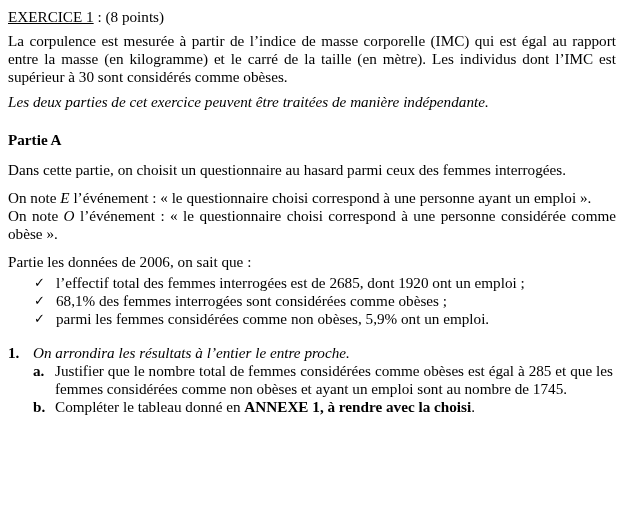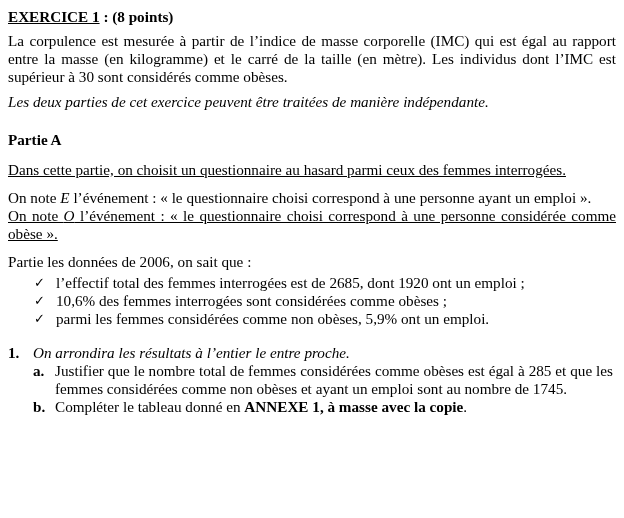--- a/index.html
+++ b/index.html
@@ -2,27 +2,27 @@
 <html><head>
   <meta charset="utf-8">
   <style>
     html, body { margin: 0; padding: 0; background: #ffffff; }
     body {
       width: 624px; height: 518px; overflow: hidden;
       font-family: "Liberation Serif", "DejaVu Serif", serif;
       font-size: 15.2px; color: #000; line-height: 18px;
     }
     .page { position: relative; padding: 8px 8px 0 8px; }
-    .title { font-weight: bold; margin: 0 0 6px 0; line-height: 18px; }
+    .title { font-weight: normal; margin: 0 0 6px 0; line-height: 18px; }
     .title .u { text-decoration: underline; }
     p { margin: 0; text-align: justify; }
     .para { margin-bottom: 7px; }
     .ital { font-style: italic; }
     .h2 { font-weight: bold; margin-top: 20px; margin-bottom: 12px; }
-    .gap { margin-bottom: 10px; text-decoration: underline; }
+    .gap { margin-bottom: 10px; }
     .tight { margin-bottom: 0; }
     ul.checks { list-style: none; margin: 3px 0 0 0; padding: 0 0 0 26px; }
     ul.checks li { display: flex; margin: 0; line-height: 18px; }
     ul.checks .ck { width: 22px; flex: none; font-size: 13px; }
     .qline { display: flex; }
     .qnum { width: 25px; flex: none; font-weight: bold; }
     .sub { display: flex; padding-left: 25px; }
     .subl { width: 22px; flex: none; font-weight: bold; }
     .subt { flex: 1; text-align: justify; padding-right: 3px; }
     b { font-weight: bold; }
@@ -47,36 +47,36 @@
   <p class="gap"><span>On note </span><i>O</i><span> l’événement : « le questionnaire choisi correspond à une personne considérée comme obèse ».</span></p>
 
   <p class="tight">Partie les données de 2006, on sait que :</p>
   <ul class="checks">
     <li>
         <span class="ck">✓</span>
         <span>l’effectif total des femmes interrogées est de 2685, dont 1920 ont un emploi ;</span>
       </li>
     <li>
         <span class="ck">✓</span>
-        <span>10,6% des femmes interrogées sont considérées comme obèses ;</span>
+        <span>68,1% des femmes interrogées sont considérées comme obèses ;</span>
       </li>
     <li>
         <span class="ck">✓</span>
         <span>parmi les femmes considérées comme non obèses, 5,9% ont un emploi.</span>
       </li>
   </ul>
 
   <div class="q" style="margin-top:16px;">
     <div class="qline">
       <span class="qnum">1.</span>
       <span class="ital">On arrondira les résultats à l’entier le entre proche.</span>
     </div>
     <div class="sub">
       <span class="subl">a.</span>
       <span class="subt">Justifier que le nombre total de femmes considérées comme obèses est égal à 285 et que les femmes considérées comme non obèses et ayant un emploi sont au nombre de 1745.</span>
     </div>
     <div class="sub">
       <span class="subl">b.</span>
-      <span class="subt"><span>Compléter le tableau donné en </span><b>ANNEXE 1, à masse avec la copie</b><span>.</span></span>
+      <span class="subt"><span>Compléter le tableau donné en </span><b>ANNEXE 1, à rendre avec la choisi</b><span>.</span></span>
     </div>
   </div>
 
 </div>
 
 </body></html>

